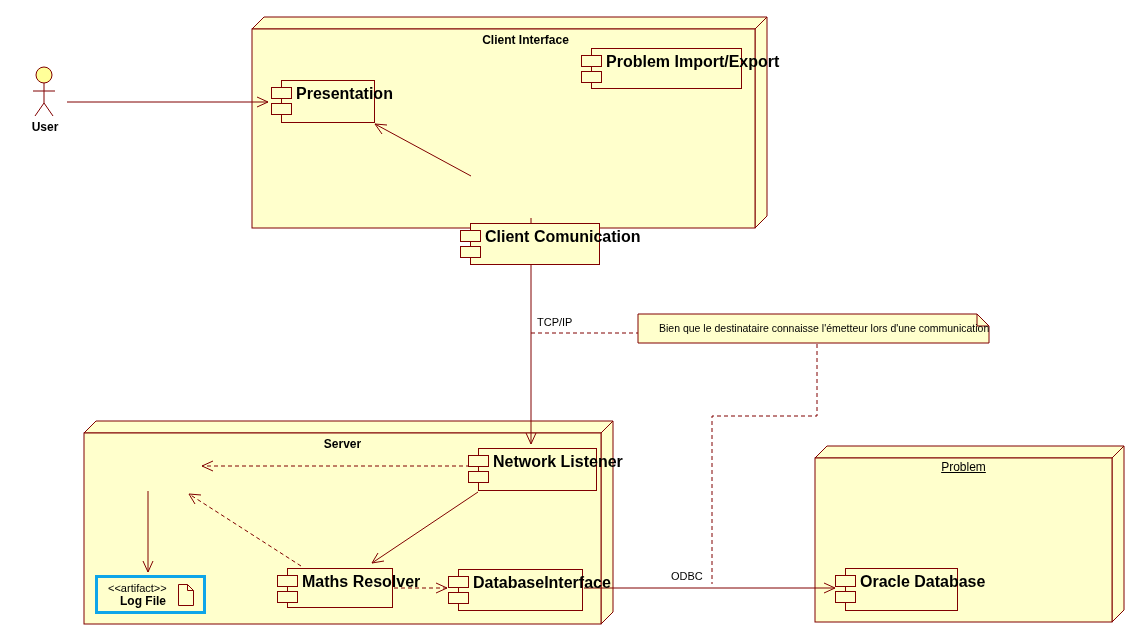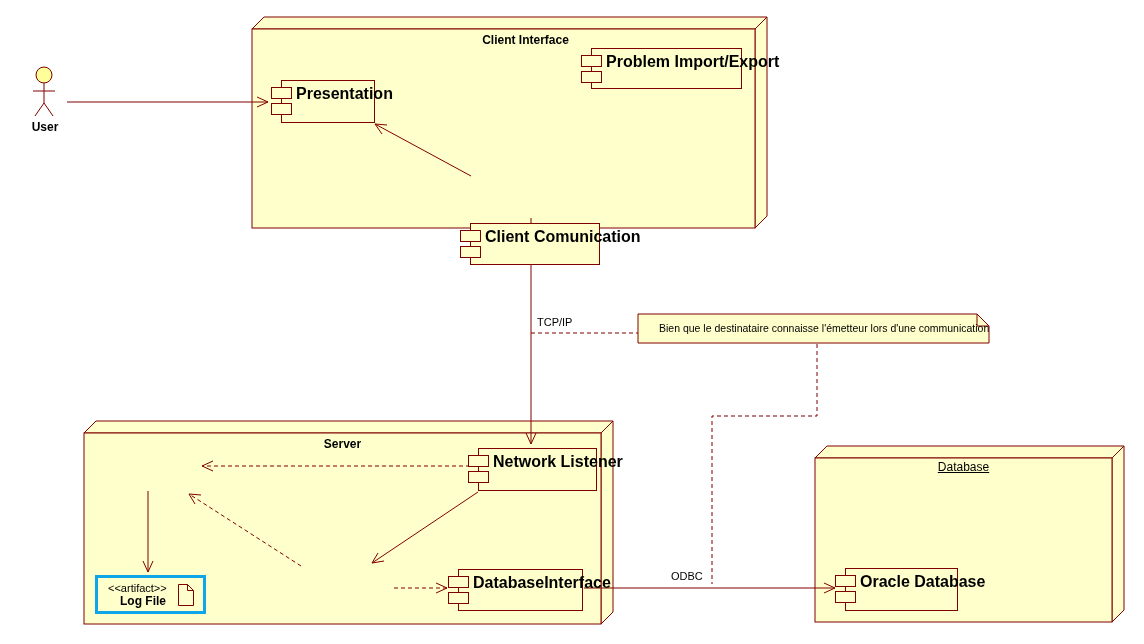--- a/index.html
+++ b/index.html
@@ -100,21 +100,21 @@
       </g>
       <g>
         <path d="M584,588 L835,588"></path>
         <path d="M824,583 L835,588 L824,593"></path>
       </g>
     </g>
   </svg>
 
   <div class="node-title" style="left:252px;top:33px;width:503px;margin-left:22px;">Client Interface</div>
   <div class="node-title" style="left:84px;top:437px;width:517px;">Server</div>
-  <div class="node-title plain" style="left:815px;top:460px;width:297px;">Database</div>
+  <div class="node-title plain" style="left:815px;top:460px;width:297px;">Problem</div>
 
   <div class="comp" style="left:281px;top:80px;width:94px;height:43px;">
     <i class="tab t1"></i>
     <i class="tab t2"></i>
     <span class="lbl">Presentation</span>
   </div>
   <div class="comp" style="left:591px;top:48px;width:151px;height:41px;">
     <i class="tab t1"></i>
     <i class="tab t2"></i>
     <span class="lbl">Problem Import/Export</span>
@@ -122,20 +122,25 @@
   <div class="comp" style="left:470px;top:176px;width:130px;height:42px;margin-top:47px;">
     <i class="tab t1"></i>
     <i class="tab t2"></i>
     <span class="lbl">Client Comunication</span>
   </div>
 
   <div class="comp" style="left:478px;top:448px;width:119px;height:43px;">
     <i class="tab t1"></i>
     <i class="tab t2"></i>
     <span class="lbl">Network Listener</span>
+  </div>
+  <div class="comp" style="left:287px;top:568px;width:106px;height:40px;">
+    <i class="tab t1"></i>
+    <i class="tab t2"></i>
+    <span class="lbl">Maths Resolver</span>
   </div>
   <div class="comp" style="left:458px;top:569px;width:125px;height:42px;">
     <i class="tab t1"></i>
     <i class="tab t2"></i>
     <span class="lbl">DatabaseInterface</span>
   </div>
 
   <div class="comp" style="left:845px;top:568px;width:113px;height:43px;">
     <i class="tab t1"></i>
     <i class="tab t2"></i>

